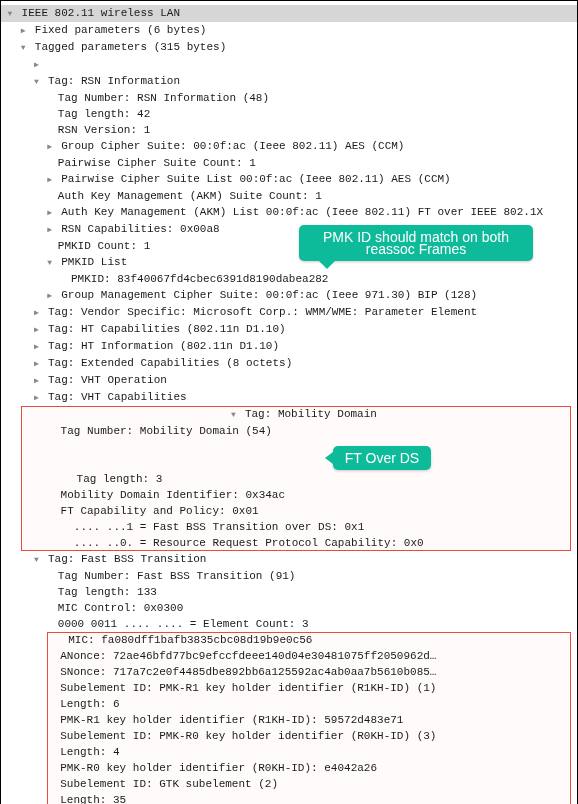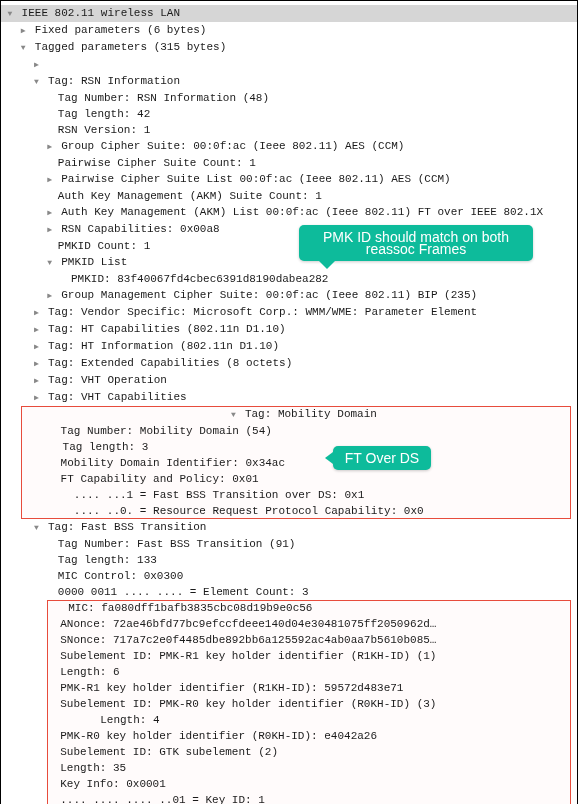--- a/index.html
+++ b/index.html
@@ -87,39 +87,39 @@
 <div class="row">        <span>RSN Version: 1</span></div>
 <div class="row">      <span class="tri closed"></span> <span>Group Cipher Suite: 00:0f:ac (Ieee 802.11) AES (CCM)</span></div>
 <div class="row">        <span>Pairwise Cipher Suite Count: 1</span></div>
 <div class="row">      <span class="tri closed"></span> <span>Pairwise Cipher Suite List 00:0f:ac (Ieee 802.11) AES (CCM)</span></div>
 <div class="row">        <span>Auth Key Management (AKM) Suite Count: 1</span></div>
 <div class="row">      <span class="tri closed"></span> <span>Auth Key Management (AKM) List 00:0f:ac (Ieee 802.11) FT over IEEE 802.1X</span></div>
 <div class="row">      <span class="tri closed"></span> <span>RSN Capabilities: 0x00a8</span></div>
 <div class="row">        <span>PMKID Count: 1</span></div>
 <div class="row">      <span class="tri open"></span> <span>PMKID List</span></div>
 <div class="row">          <span>PMKID: 83f40067fd4cbec6391d8190dabea282</span></div>
-<div class="row">      <span class="tri closed"></span> <span>Group Management Cipher Suite: 00:0f:ac (Ieee 802.11) BIP (235)</span></div>
+<div class="row">      <span class="tri closed"></span> <span>Group Management Cipher Suite: 00:0f:ac (Ieee 971.30) BIP (128)</span></div>
 
 <div class="callout tail-bl" style="top:152px; left:298px; width:214px;">
   <span>PMK ID should match on both reassoc Frames</span>
   <span class="tail"></span>
 </div>
 </div>
 
 <div class="row">    <span class="tri closed"></span> <span>Tag: Vendor Specific: Microsoft Corp.: WMM/WME: Parameter Element</span></div>
 <div class="row">    <span class="tri closed"></span> <span>Tag: HT Capabilities (802.11n D1.10)</span></div>
 <div class="row">    <span class="tri closed"></span> <span>Tag: HT Information (802.11n D1.10)</span></div>
 <div class="row">    <span class="tri closed"></span> <span>Tag: Extended Capabilities (8 octets)</span></div>
 <div class="row">    <span class="tri closed"></span> <span>Tag: VHT Operation</span></div>
 <div class="row">    <span class="tri closed"></span> <span>Tag: VHT Capabilities</span></div>
 
 <div class="group hl-red" style="margin:0 6px 0 20px;">
 <div class="row" style="padding-left:0;text-align:center;">  <span class="tri open"></span> <span>Tag: Mobility Domain</span></div>
 <div class="row" style="padding-left:0;">      <span>Tag Number: Mobility Domain (54)</span></div>
-<div class="row" style="padding-left:2px;">      <span>Tag length: 3</span></div>
+<div class="row" style="padding-left:16px;margin-top:32px;">      <span>Tag length: 3</span></div>
 <div class="row" style="padding-left:0;">      <span>Mobility Domain Identifier: 0x34ac</span></div>
 <div class="row" style="padding-left:0;">      <span>FT Capability and Policy: 0x01</span></div>
 <div class="row" style="padding-left:0;">        <span>.... ...1 = Fast BSS Transition over DS: 0x1</span></div>
 <div class="row" style="padding-left:0;">        <span>.... ..0. = Resource Request Protocol Capability: 0x0</span></div>
 
 <div class="callout tail-left" style="top:40px; left:312px; width:78px;">
   <span>FT Over DS</span>
   <span class="tail"></span>
 </div>
 </div>
@@ -131,21 +131,21 @@
 <div class="row">        <span>0000 0011 .... .... = Element Count: 3</span></div>
 
 <div class="group hl-red" style="margin:0 6px 2px 46px;">
 <div class="row" style="padding-left:8px;">  <span>MIC: fa080dff1bafb3835cbc08d19b9e0c56</span></div>
 <div class="row" style="padding-left:0;">  <span>ANonce: 72ae46bfd77bc9efccfdeee140d04e30481075ff2050962d…</span></div>
 <div class="row" style="padding-left:0;">  <span>SNonce: 717a7c2e0f4485dbe892bb6a125592ac4ab0aa7b5610b085…</span></div>
 <div class="row" style="padding-left:0;">  <span>Subelement ID: PMK-R1 key holder identifier (R1KH-ID) (1)</span></div>
 <div class="row" style="padding-left:0;">  <span>Length: 6</span></div>
 <div class="row" style="padding-left:0;">  <span>PMK-R1 key holder identifier (R1KH-ID): 59572d483e71</span></div>
 <div class="row" style="padding-left:0;">  <span>Subelement ID: PMK-R0 key holder identifier (R0KH-ID) (3)</span></div>
-<div class="row" style="padding-left:0;margin-left:40px;">  <span>Length: 4</span></div>
+<div class="row" style="padding-left:0;">  <span>Length: 4</span></div>
 <div class="row" style="padding-left:0;">  <span>PMK-R0 key holder identifier (R0KH-ID): e4042a26</span></div>
 <div class="row" style="padding-left:0;">  <span>Subelement ID: GTK subelement (2)</span></div>
 <div class="row" style="padding-left:0;">  <span>Length: 35</span></div>
 <div class="row" style="padding-left:0;">  <span>Key Info: 0x0001</span></div>
 <div class="row" style="padding-left:0;">  <span>.... .... .... ..01 = Key ID: 1</span></div>
 
 </div>
 
 </div>
 

